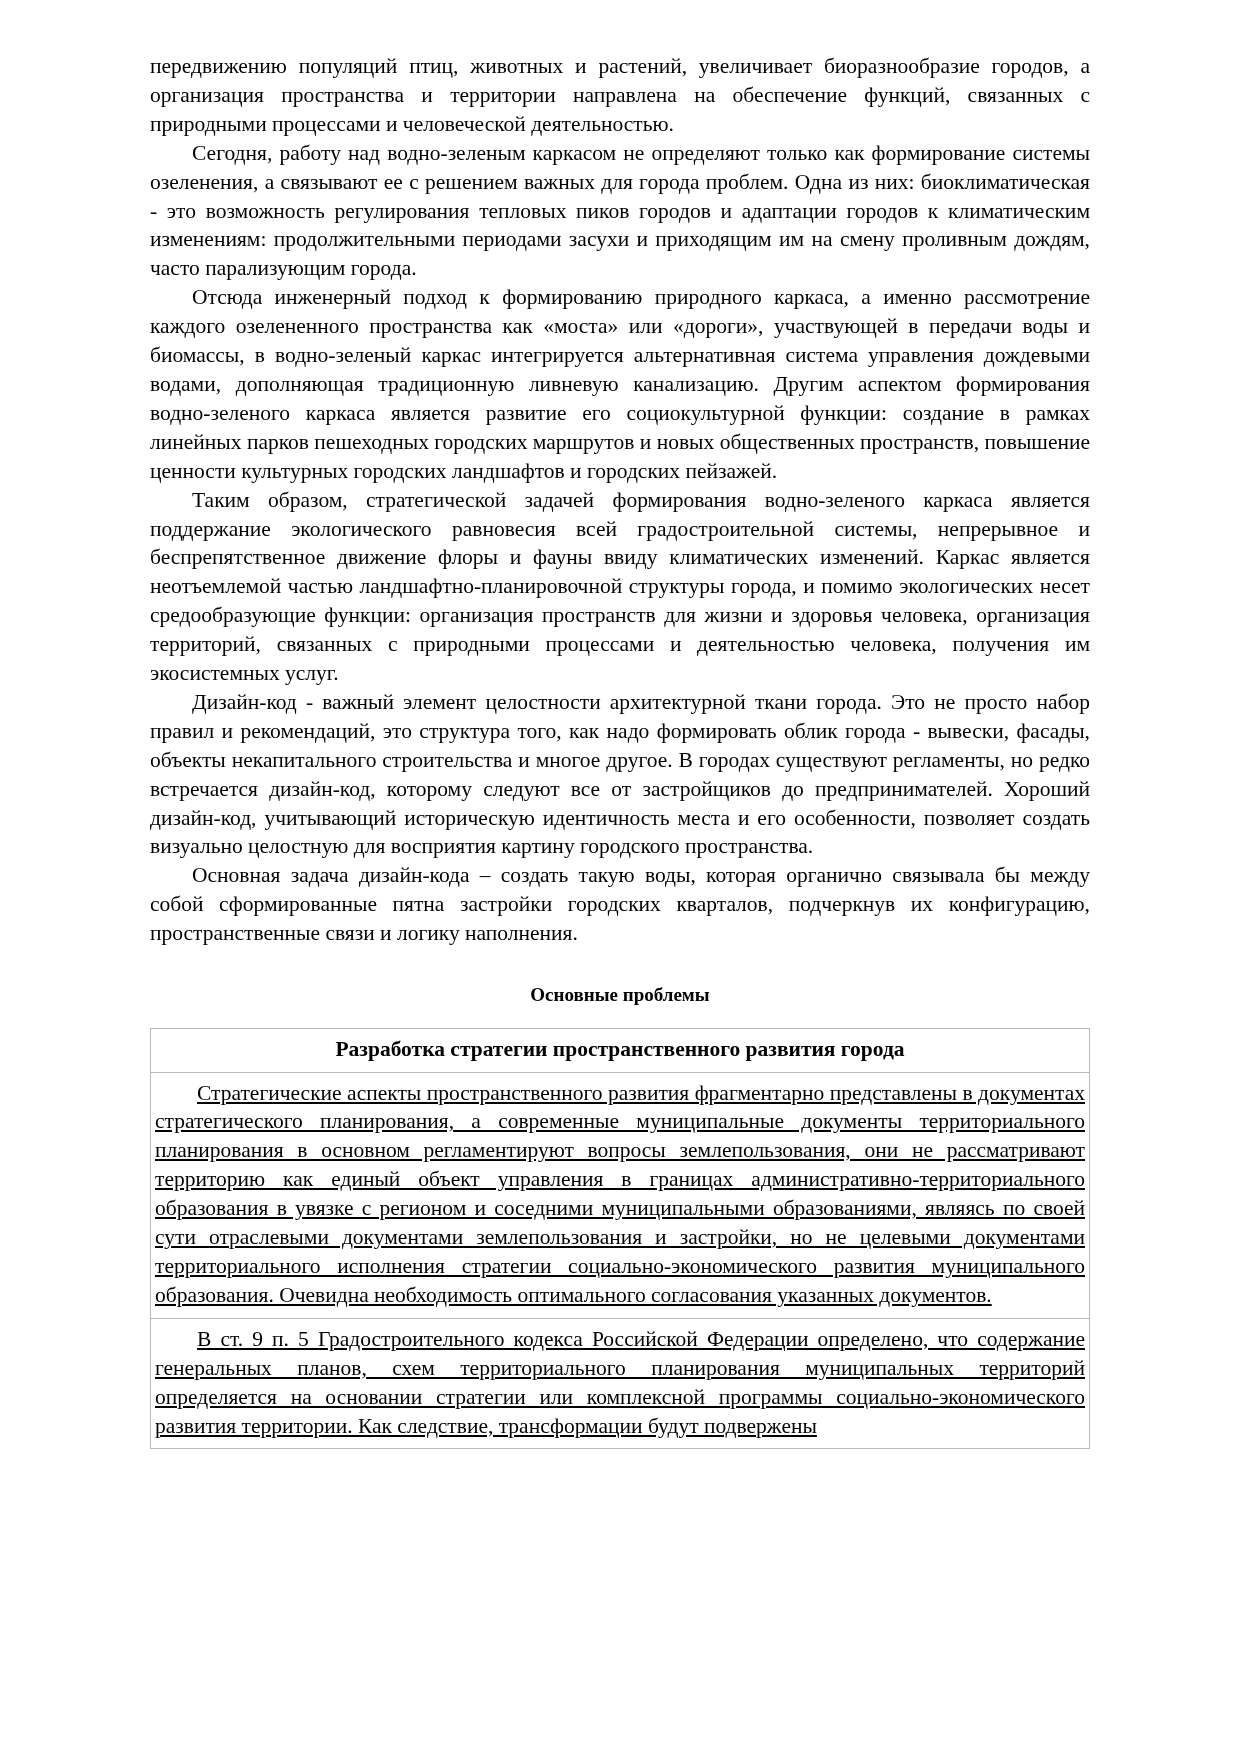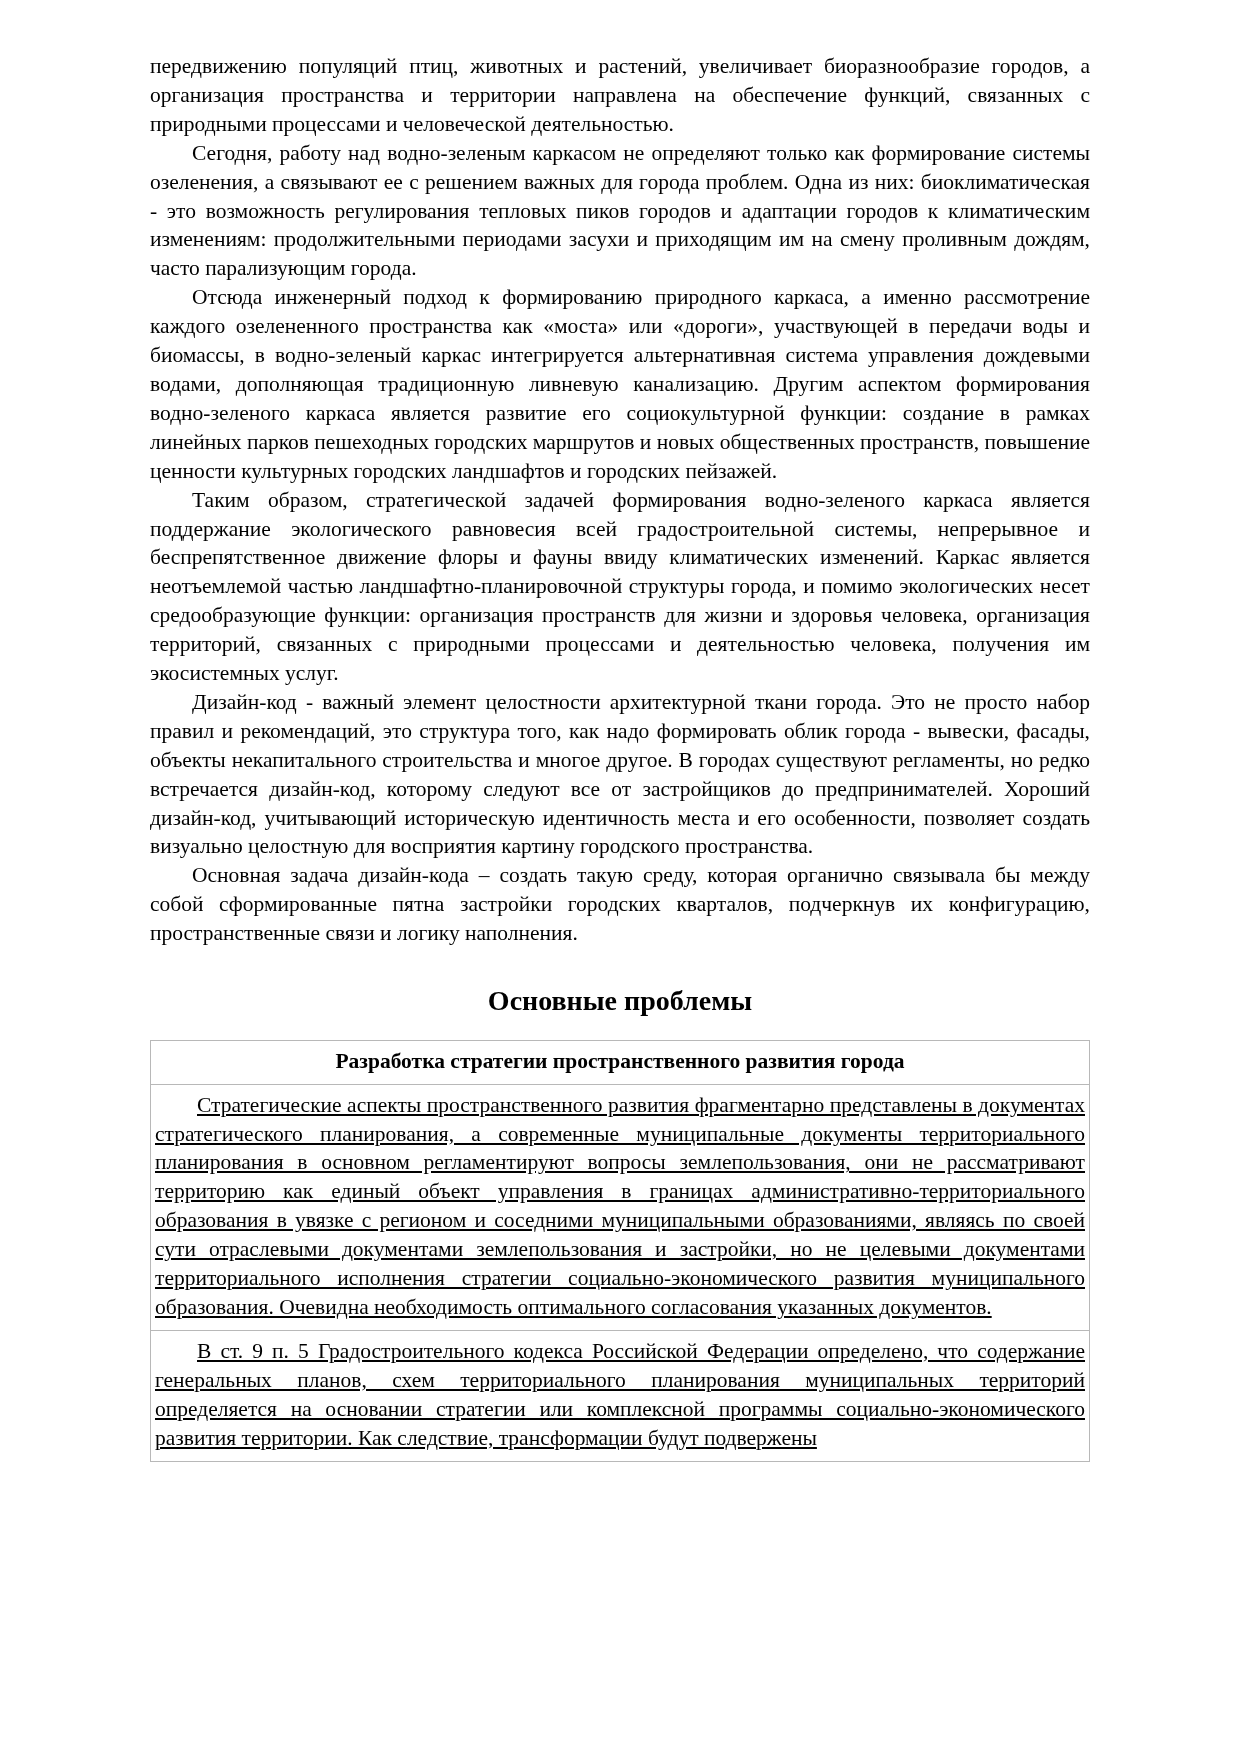--- a/index.html
+++ b/index.html
@@ -28,21 +28,21 @@
   }
   p.para {
     margin: 0;
     text-indent: 42px;
     text-align: justify;
   }
   p.para.noindent {
     text-indent: 0;
   }
   h2.section-heading {
-    font-size: 28px;
+    font-size: 19px;
     font-weight: bold;
     text-align: center;
     margin: 34px 0 20px 0;
   }
   .problem-table {
     width: 100%;
     border-collapse: collapse;
     margin-top: 2px;
   }
   .problem-table td {
@@ -70,21 +70,21 @@
 <body>
 
 <div class="page">
   <div class="doc-body">
 
     <p class="para noindent">передвижению популяций птиц, животных и растений, увеличивает биоразнообразие городов, а организация пространства и территории направлена на обеспечение функций, связанных с природными процессами и человеческой деятельностью.</p>
     <p class="para">Сегодня, работу над водно-зеленым каркасом не определяют только как формирование системы озеленения, а связывают ее с решением важных для города проблем. Одна из них: биоклиматическая - это возможность регулирования тепловых пиков городов и адаптации городов к климатическим изменениям: продолжительными периодами засухи и приходящим им на смену проливным дождям, часто парализующим города.</p>
     <p class="para">Отсюда инженерный подход к формированию природного каркаса, а именно рассмотрение каждого озелененного пространства как «моста» или «дороги», участвующей в передачи воды и биомассы, в водно-зеленый каркас интегрируется альтернативная система управления дождевыми водами, дополняющая традиционную ливневую канализацию. Другим аспектом формирования водно-зеленого каркаса является развитие его социокультурной функции: создание в рамках линейных парков пешеходных городских маршрутов и новых общественных пространств, повышение ценности культурных городских ландшафтов и городских пейзажей.</p>
     <p class="para">Таким образом, стратегической задачей формирования водно-зеленого каркаса является поддержание экологического равновесия всей градостроительной системы, непрерывное и беспрепятственное движение флоры и фауны ввиду климатических изменений. Каркас является неотъемлемой частью ландшафтно-планировочной структуры города, и помимо экологических несет средообразующие функции: организация пространств для жизни и здоровья человека, организация территорий, связанных с природными процессами и деятельностью человека, получения им экосистемных услуг.</p>
     <p class="para">Дизайн-код - важный элемент целостности архитектурной ткани города. Это не просто набор правил и рекомендаций, это структура того, как надо формировать облик города - вывески, фасады, объекты некапитального строительства и многое другое. В городах существуют регламенты, но редко встречается дизайн-код, которому следуют все от застройщиков до предпринимателей. Хороший дизайн-код, учитывающий историческую идентичность места и его особенности, позволяет создать визуально целостную для восприятия картину городского пространства.</p>
-    <p class="para">Основная задача дизайн-кода – создать такую среду, которая органично связывала бы между собой сформированные пятна застройки городских кварталов, подчеркнув их конфигурацию, пространственные связи и логику наполнения.</p>
+    <p class="para">Основная задача дизайн-кода – создать такую воды, которая органично связывала бы между собой сформированные пятна застройки городских кварталов, подчеркнув их конфигурацию, пространственные связи и логику наполнения.</p>
 
     <h2 class="section-heading">Основные проблемы</h2>
 
     <table class="problem-table">
       <tbody>
         <tr>
           <td class="problem-title">Разработка стратегии пространственного развития города</td>
         </tr>
         <tr>
           <td class="cell-text">

